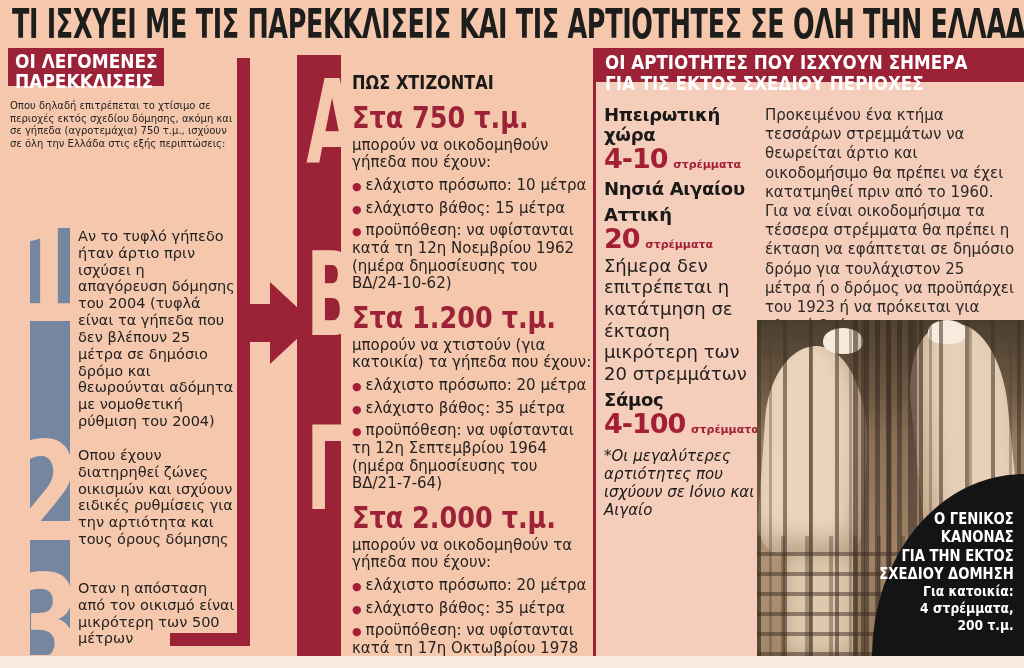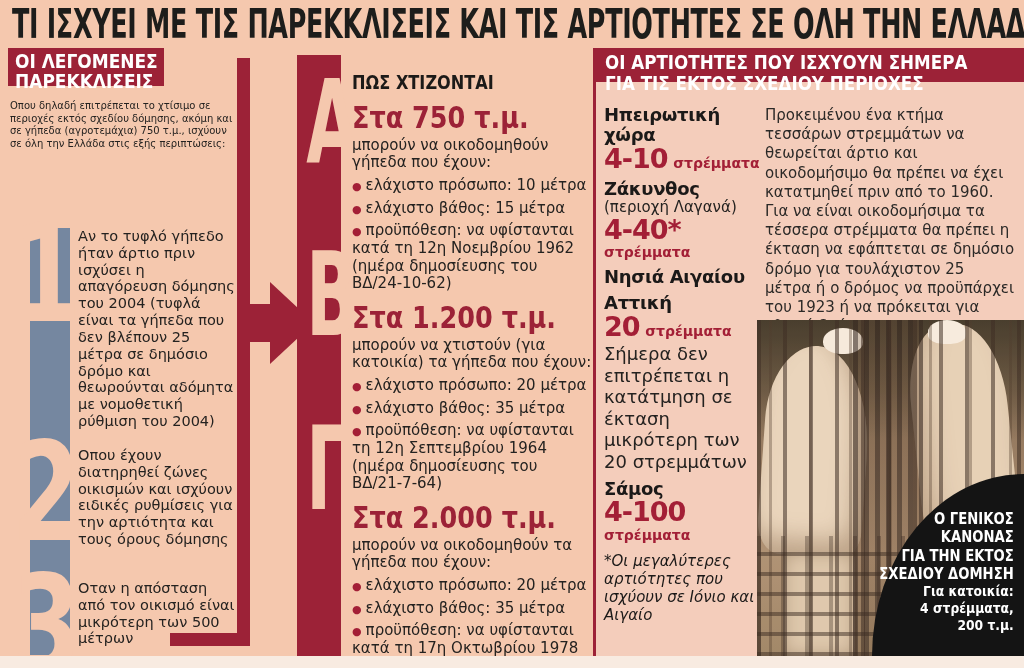--- a/index.html
+++ b/index.html
@@ -48,21 +48,21 @@
 .right-panel{position:absolute;left:593px;top:48px;width:431px;height:608px;background:var(--panel-pink);
   border-left:3px solid var(--dark-red);}
 .rp-head{position:absolute;left:0;top:0;width:100%;height:34px;background:var(--dark-red);padding:4px 0 8px 9px;}
 .rp-head-in{transform:scaleX(.88);transform-origin:left top;color:#fff;font-weight:bold;font-size:19px;line-height:1.12;white-space:nowrap;}
 .regions-col{position:absolute;left:8px;top:57px;width:160px;}
 .region{margin-bottom:6px;}
 .r-name{font-size:18px;font-weight:bold;color:#1b1918;letter-spacing:-.3px;line-height:1.1;}
 .r-note{font-size:15px;color:#242220;line-height:1.15;}
 .r-line{font-weight:bold;color:var(--value-red);line-height:1.05;}
 .r-value{font-size:27px;letter-spacing:-1px;}
-.r-unit{font-size:14px;}
+.r-unit{font-size:11px;}
 .r-after{font-size:18px;color:#242220;line-height:1.2;margin-top:2px;}
 .footnote{margin-top:8px;font-size:15px;font-style:italic;color:#1b1918;line-height:1.22;width:152px;}
 .rp-paragraph{position:absolute;left:169px;top:58px;width:250px;font-size:15px;line-height:1.28;color:#2b2927;}
 
 
 .photo{position:absolute;left:161px;top:272px;width:267px;height:336px;overflow:hidden;
   background:linear-gradient(180deg,#6b5a43 0%,#8d7459 40%,#a78c6e 70%,#97805f 100%);}
 .photo::after{content:'';position:absolute;inset:0;background:rgba(244,200,174,.12);pointer-events:none;}
 .ph-foliage{position:absolute;left:0;top:0;width:100%;height:120px;
   background:linear-gradient(180deg,rgba(40,36,22,.85),rgba(60,50,32,.5) 60%,rgba(0,0,0,0));}
@@ -187,29 +187,20 @@
   <div class="region">
     <div class="r-name">Ηπειρωτική χώρα</div>
 
     <div class="r-line">
       <span class="r-value">4-10</span>
       <span class="r-unit">στρέμματα</span>
     </div>
 
   </div>
 
-  <div class="region">
-    <div class="r-name">Ζάκυνθος</div>
-    <div class="r-note">(περιοχή Λαγανά)</div>
-    <div class="r-line">
-      <span class="r-value">4-40*</span>
-      <span class="r-unit">στρέμματα</span>
-    </div>
-
-  </div>
 
 
   <div class="region">
     <div class="r-name">Νησιά Αιγαίου</div>
 
 
   </div>
 
   <div class="region">
     <div class="r-name">Αττική</div>

